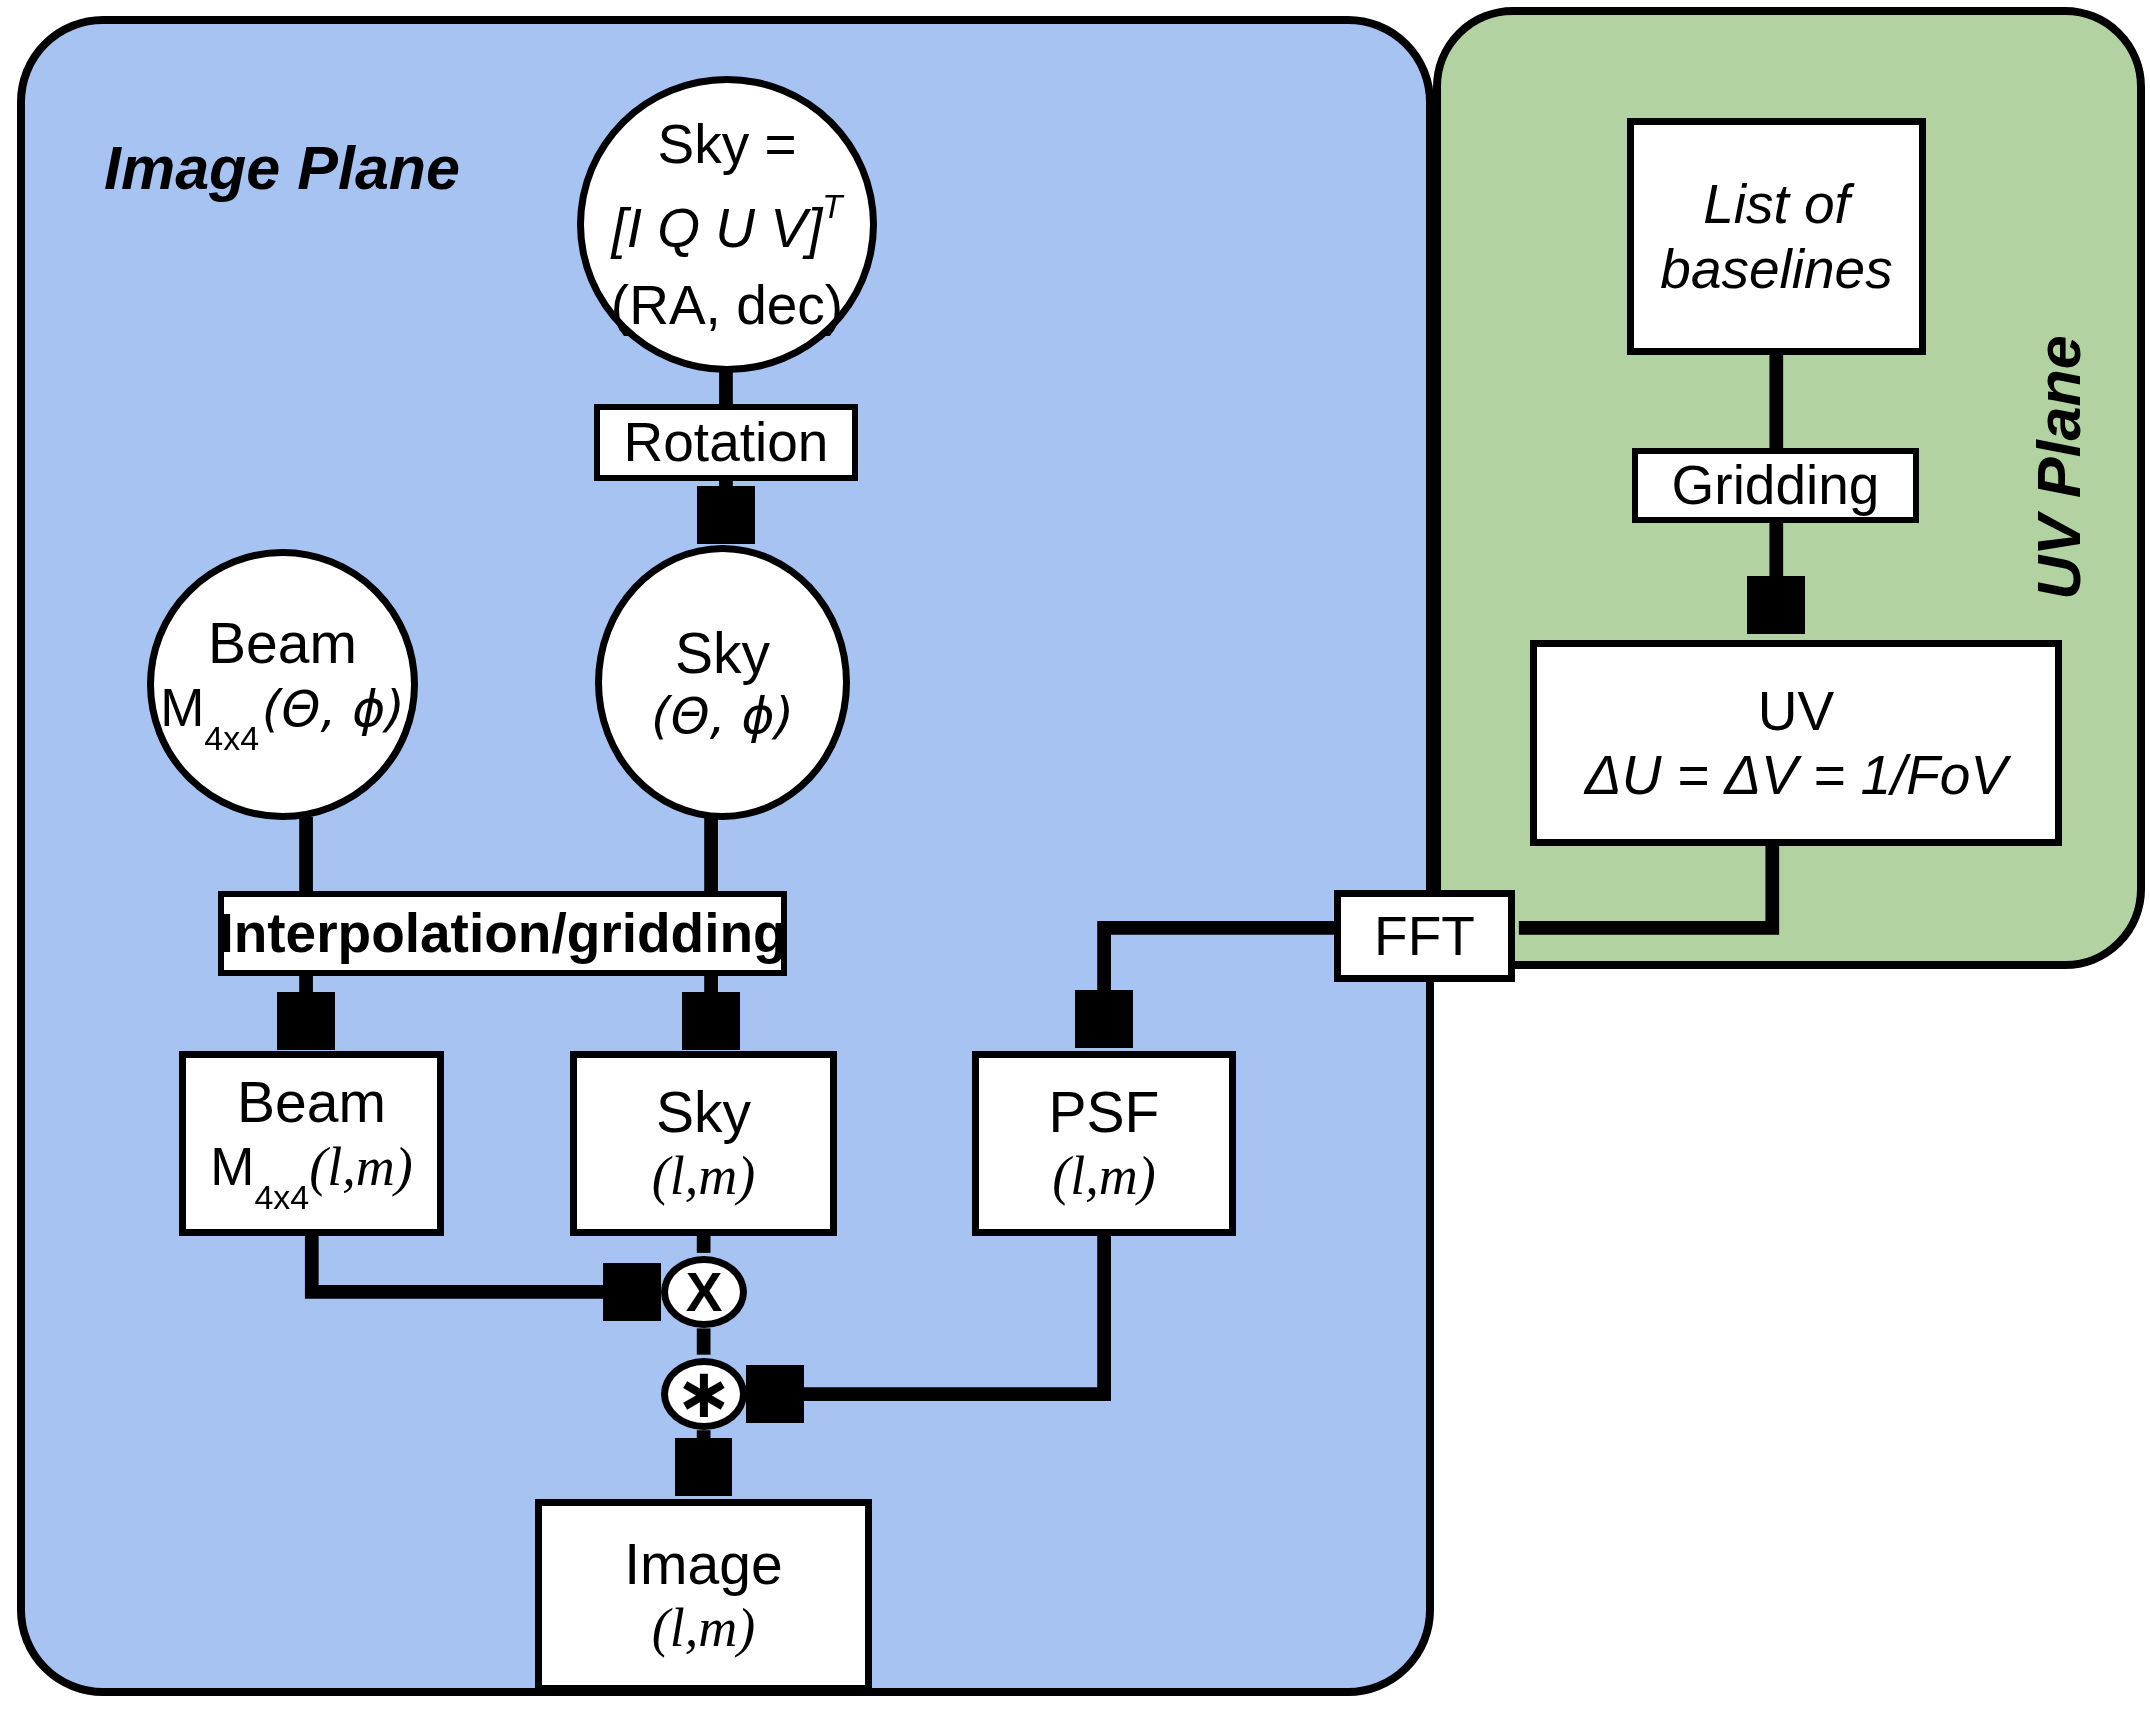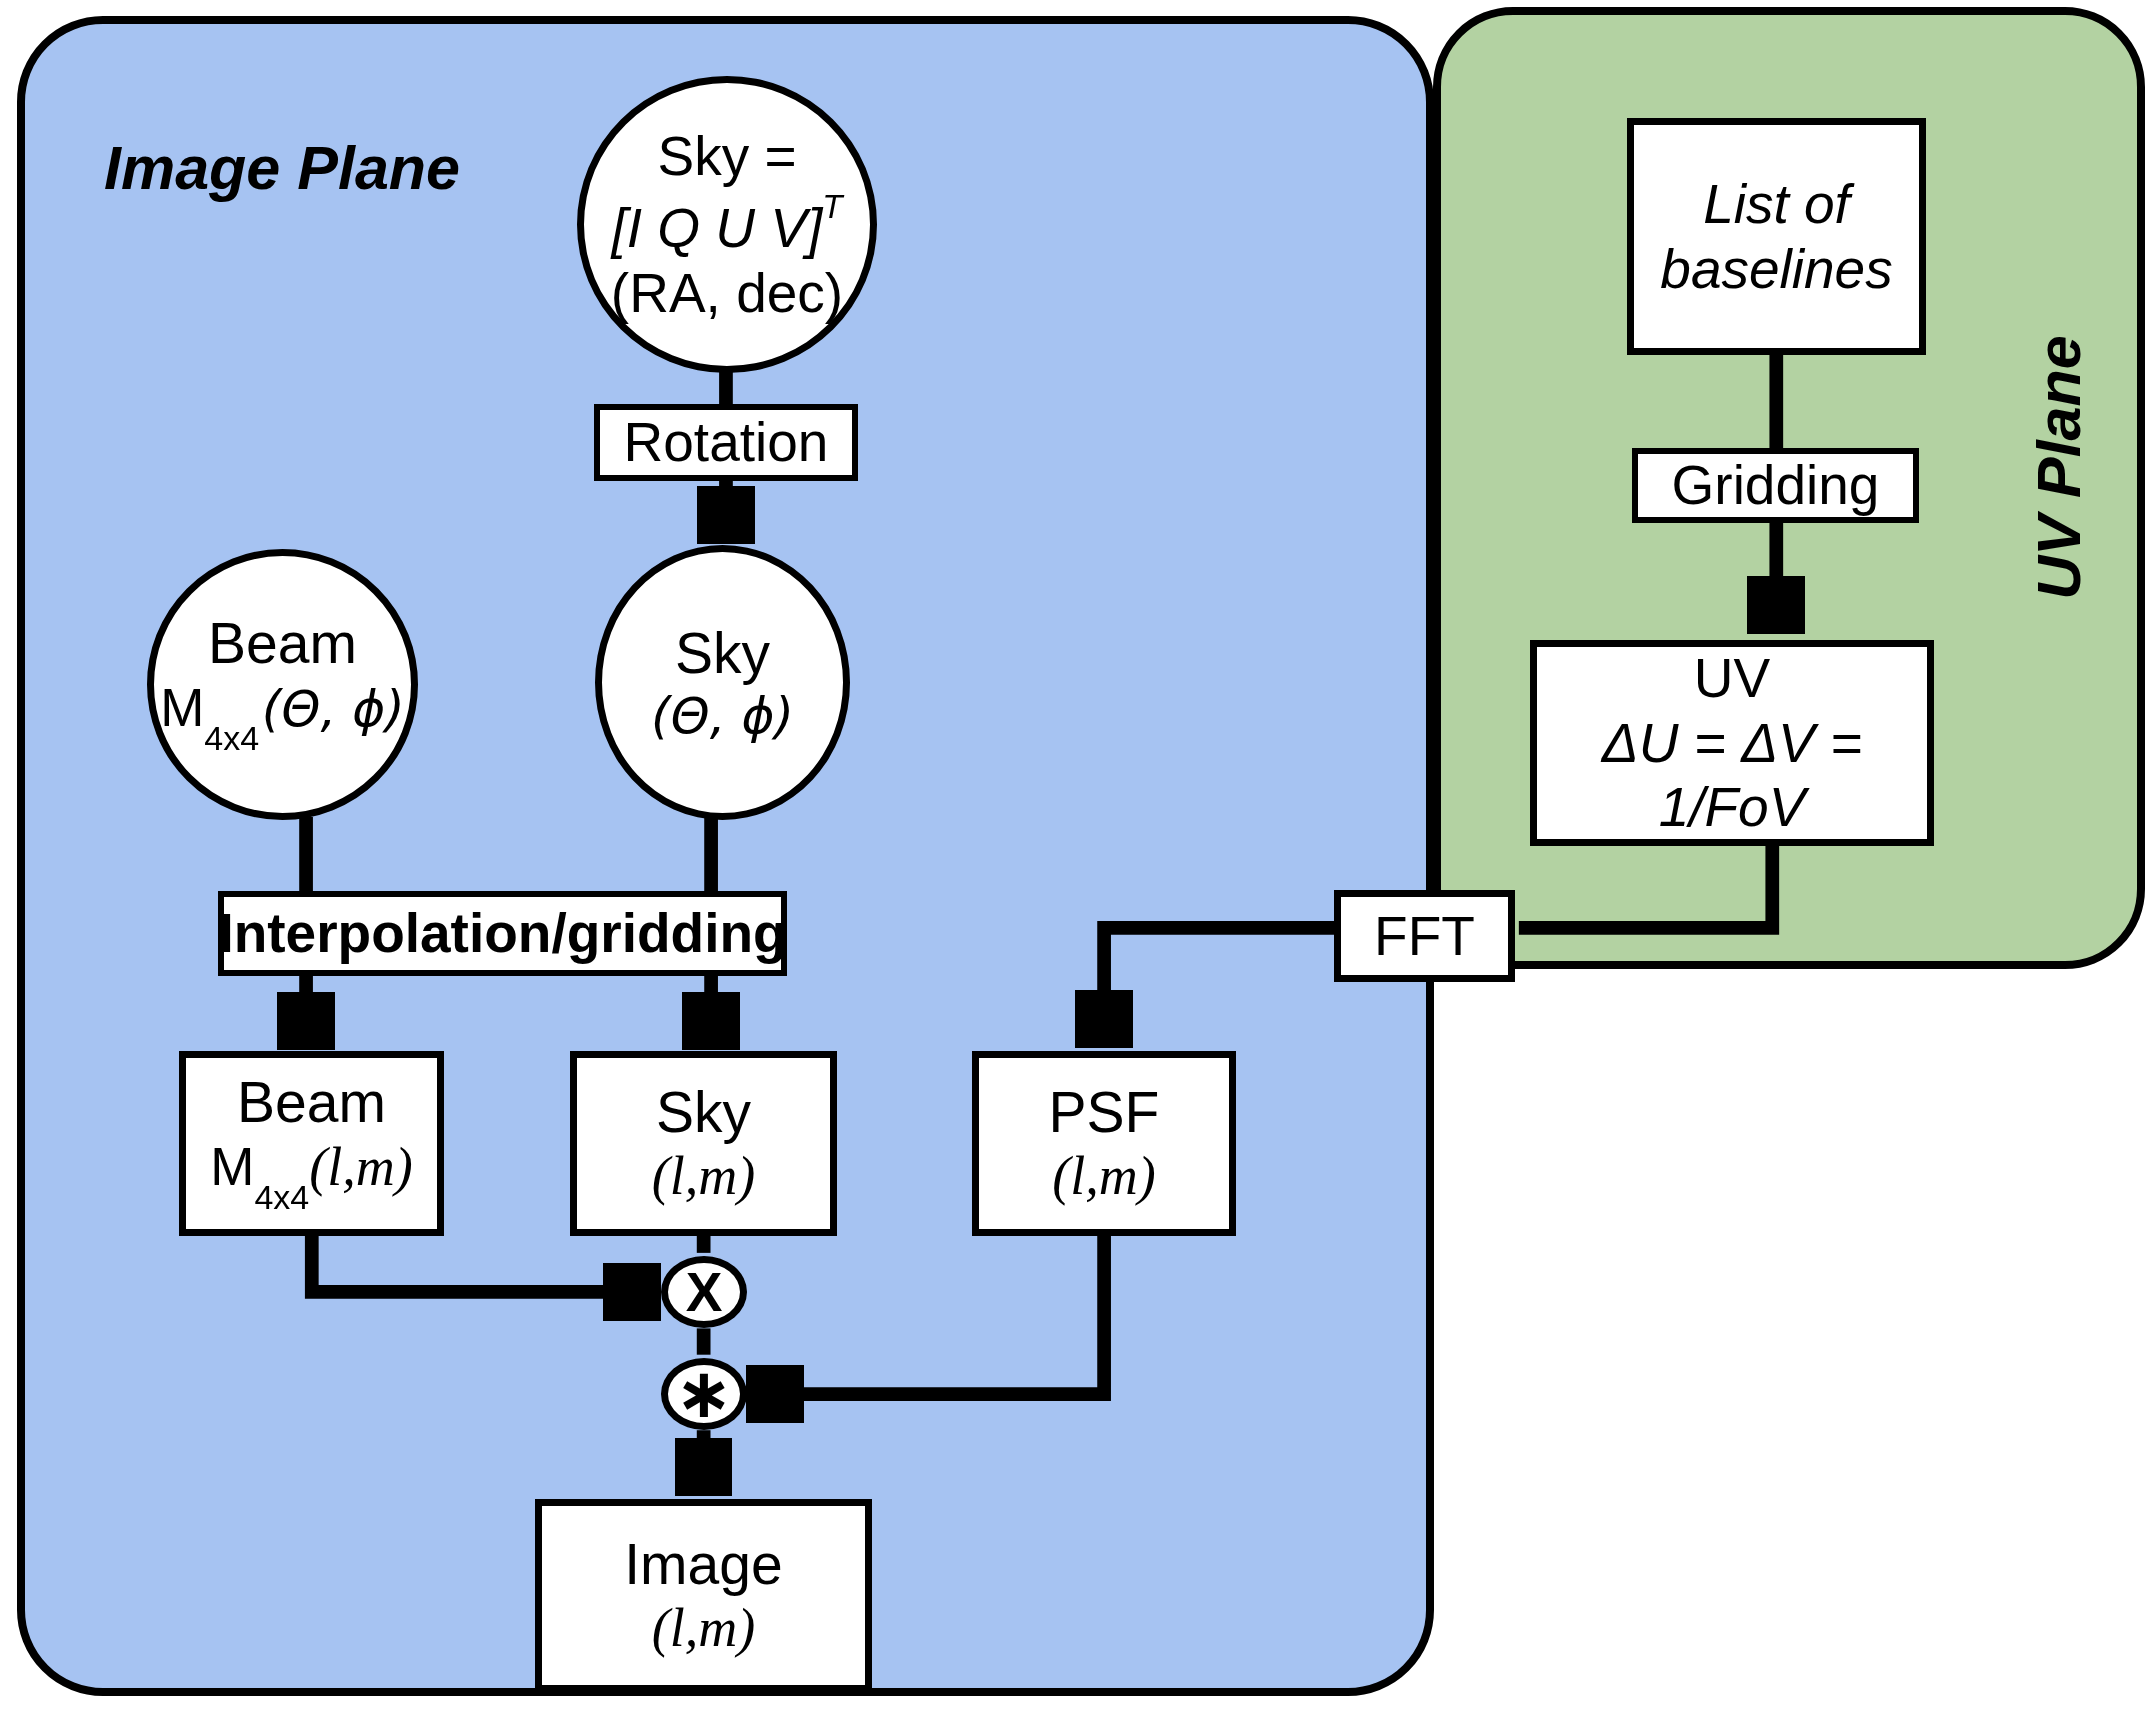--- a/index.html
+++ b/index.html
@@ -73,35 +73,35 @@
   }
   #image-plane-label { left: 104px; top: 133px; }
   #uv-plane-label {
     left: 1853px; top: 432px; width: 412px; height: 71px;
     text-align: center;
     transform: rotate(-90deg);
     transform-origin: center center;
   }
 
   
-  #sky-celestial-circle { left: 577px; top: 76px; width: 300px; height: 297px; font-size: 55px; }
+  #sky-celestial-circle { left: 577px; top: 76px; width: 300px; height: 297px; font-size: 55px; gap: 12px; }
   #rotation-box         { left: 594px; top: 404px; width: 264px; height: 77px; border-width: 6.9px; }
   #beam-circle          { left: 147px;  top: 549px; width: 271px; height: 271px; }
   #sky-circle           { left: 595px; top: 545px; width: 255px; height: 275px; }
   #interpolation-box    { left: 218px;  top: 891px; width: 569px; height: 85px; border-width: 6.9px; font-weight: bold; }
   #beam-box             { left: 179px;  top: 1051px; width: 265px; height: 185px; }
   #sky-box              { left: 570px;  top: 1051px; width: 267px; height: 185px; }
   #psf-box              { left: 972px; top: 1051px; width: 264px; height: 185px; }
   #multiply-circle      { left: 661px; top: 1256px; width: 86px; height: 72px; font-weight: bold; font-size: 55px; }
   #convolve-circle      { left: 661px; top: 1358px; width: 86px; height: 72px; font-weight: bold; font-size: 69px; line-height: 0.8; }
   #image-box            { left: 535px;  top: 1499px; width: 337px; height: 193px; }
   #fft-box              { left: 1334px; top: 881px; width: 181px; height: 92px; margin-top: 9px; }
   #baselines-box        { left: 1627px; top: 118px; width: 299px; height: 237px; font-style: italic; }
   #gridding-box         { left: 1632px; top: 448px; width: 287px; height: 75px; border-width: 6.9px; }
-  #uv-box               { left: 1530px; top: 640px; width: 404px; height: 206px; }
+  #uv-box               { left: 1530px; top: 640px; width: 532px; height: 206px; }
 </style>
 </head>
 <body>
 
 <div id="stage">
 
   <div id="image-plane" class="plane"></div>
   <div id="uv-plane" class="plane"></div>
 
   <div id="image-plane-label" class="plane-label">Image Plane</div>

